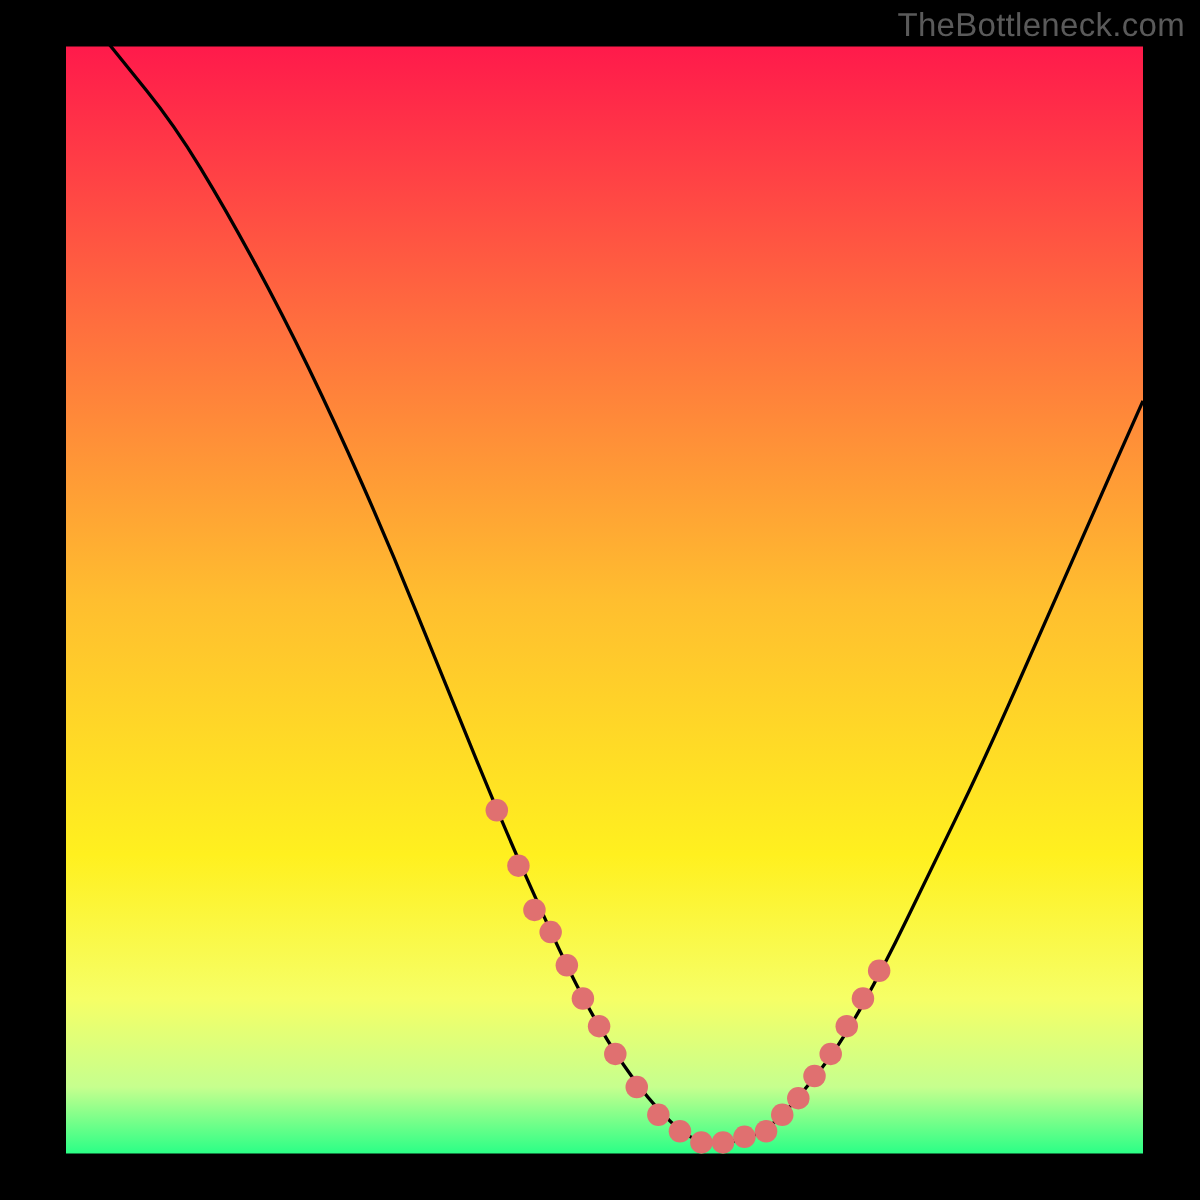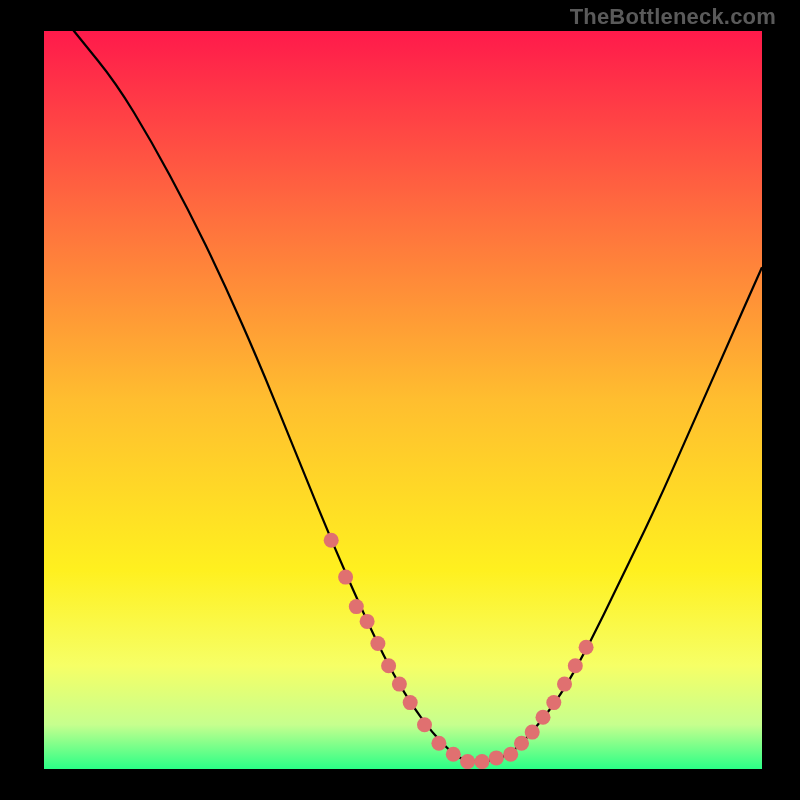--- a/index.html
+++ b/index.html
@@ -68,14 +68,14 @@
         <circle cx="521.5" cy="743.2" r="7.5" fill="#e07070"></circle>
         <circle cx="532.2" cy="732.1" r="7.5" fill="#e07070"></circle>
         <circle cx="543.0" cy="717.3" r="7.5" fill="#e07070"></circle>
         <circle cx="553.8" cy="702.6" r="7.5" fill="#e07070"></circle>
         <circle cx="564.5" cy="684.1" r="7.5" fill="#e07070"></circle>
         <circle cx="575.3" cy="665.7" r="7.5" fill="#e07070"></circle>
         <circle cx="586.1" cy="647.2" r="7.5" fill="#e07070"></circle>
       </g>
   </svg>
 
-  <div class="watermark" style="right: 24px; top: 4px; font-weight: bold;">TheBottleneck.com</div>
+  <div class="watermark" style="right: 10px; top: 4px;">TheBottleneck.com</div>
 </div>
 
 </body></html>

